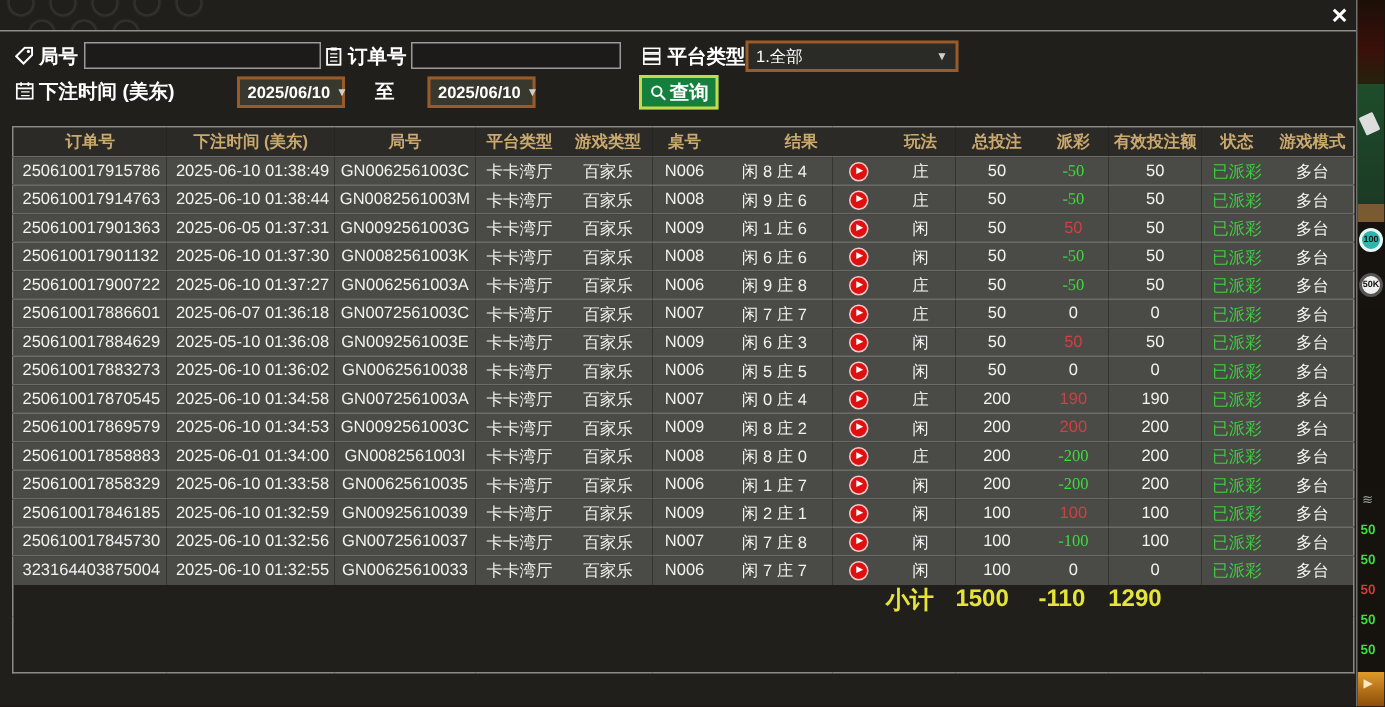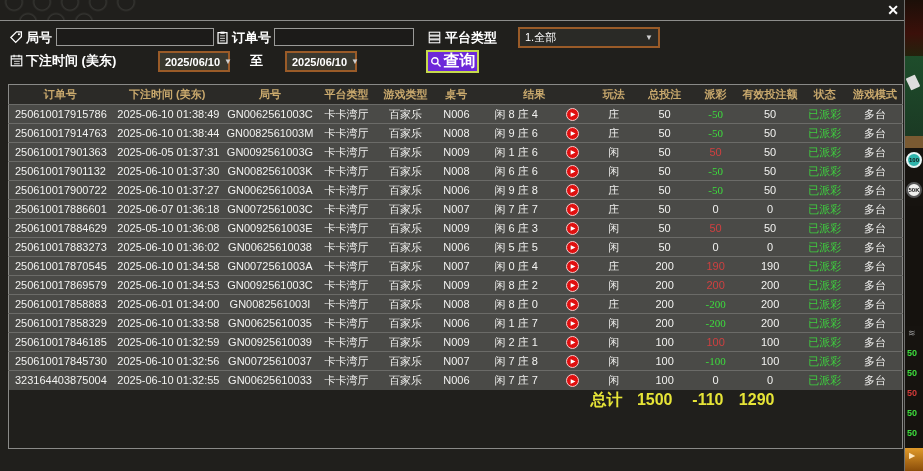--- a/index.html
+++ b/index.html
@@ -48,22 +48,22 @@
   .ficon  { position:absolute; width:13px; height:13px; }
   .ficon svg { width:13px; height:13px; display:block; }
   .txt-input { position:absolute; height:18px; background:#1c1b19; border:1px solid #9a9a98;
                color:#fff; font-size:11px; padding:0 4px; }
   .dd { position:absolute; background:#39382f; border:2px solid #9a5b28; color:#fff;
         font-size:11px; font-weight:bold; display:flex; align-items:center;
         justify-content:space-between; padding:0 5px; cursor:pointer; }
   .dd .arrow { color:#cfcfcf; font-size:8px; margin-left:4px; }
   .dd-platform { background:#2a2a26; font-weight:normal; }
   .to-label { position:absolute; color:#fff; font-weight:bold; font-size:13px; }
-  .query-btn { position:absolute; background:#6d28d9; border:2px solid #c6d94c; color:#fff;
-               font-size:16px; font-weight:bold; display:flex; align-items:center;
+  .query-btn { position:absolute; background:#15803d; border:2px solid #c6d94c; color:#fff;
+               font-size:13px; font-weight:bold; display:flex; align-items:center;
                justify-content:center; gap:2px; cursor:pointer; }
   .query-btn svg { width:12px; height:12px; }
 
   
   .grid-wrap { position:absolute; left:8px; top:84px; width:895px; }
   table { width:100%; border-collapse:collapse; table-layout:fixed;
           border:1px solid #8a8a88; }
   thead td { background:#2b2a27; color:#c9a96d; font-weight:bold; font-size:11px;
              text-align:center; height:20px; padding:0 2px; white-space:nowrap; overflow:hidden; }
   tbody td { background:#4a4a47; color:#f2f2f0; font-size:11px; text-align:center;
@@ -133,21 +133,21 @@
     <input class="txt-input" style="left: 274px; top: 28px; width: 140px;" value="">
 
     <span class="ficon" style="left:428px; top:31px;">
       <svg viewBox="0 0 16 16">
           <rect x="1.5" y="1.5" width="13" height="3.6" fill="none" stroke="#fff" stroke-width="1.3"></rect>
           <rect x="1.5" y="6.2" width="13" height="3.6" fill="none" stroke="#fff" stroke-width="1.3"></rect>
           <rect x="1.5" y="10.9" width="13" height="3.6" fill="none" stroke="#fff" stroke-width="1.3"></rect>
         </svg>
     </span>
     <span class="flabel" style="left:445px; top:29px;">平台类型</span>
-    <div class="dd dd-platform" style="left:518px; top:27px; width:142px; height:21px;">
+    <div class="dd dd-platform" style="left:497px; top:27px; width:142px; height:21px;">
       <span>1.全部</span>
       <span class="arrow">▼</span>
     </div>
 
     <span class="ficon" style="left:10px; top:54px;">
       <svg viewBox="0 0 16 16">
           <rect x="1.5" y="2.5" width="13" height="12" fill="none" stroke="#fff" stroke-width="1.4"></rect>
           <line x1="1.5" y1="6" x2="14.5" y2="6" stroke="#fff" stroke-width="1.4"></line>
           <line x1="5" y1="1" x2="5" y2="4" stroke="#fff" stroke-width="1.4"></line>
           <line x1="11" y1="1" x2="11" y2="4" stroke="#fff" stroke-width="1.4"></line>
@@ -476,21 +476,21 @@
               <td>100</td>
               <td class="zero">0</td>
               <td>0</td>
               <td class="status">已派彩</td>
               <td>多台</td>
             </tr>
           </tbody>
         <tfoot>
           <tr>
             <td colspan="8"></td>
-            <td class="sum">总计</td>
+            <td class="sum">小计</td>
             <td class="sum">1500</td>
             <td class="sum">-110</td>
             <td class="sum">1290</td>
             <td colspan="2"></td>
           </tr>
           <tr class="filler">
             <td colspan="14"></td>
           </tr>
         </tfoot>
       </table>

